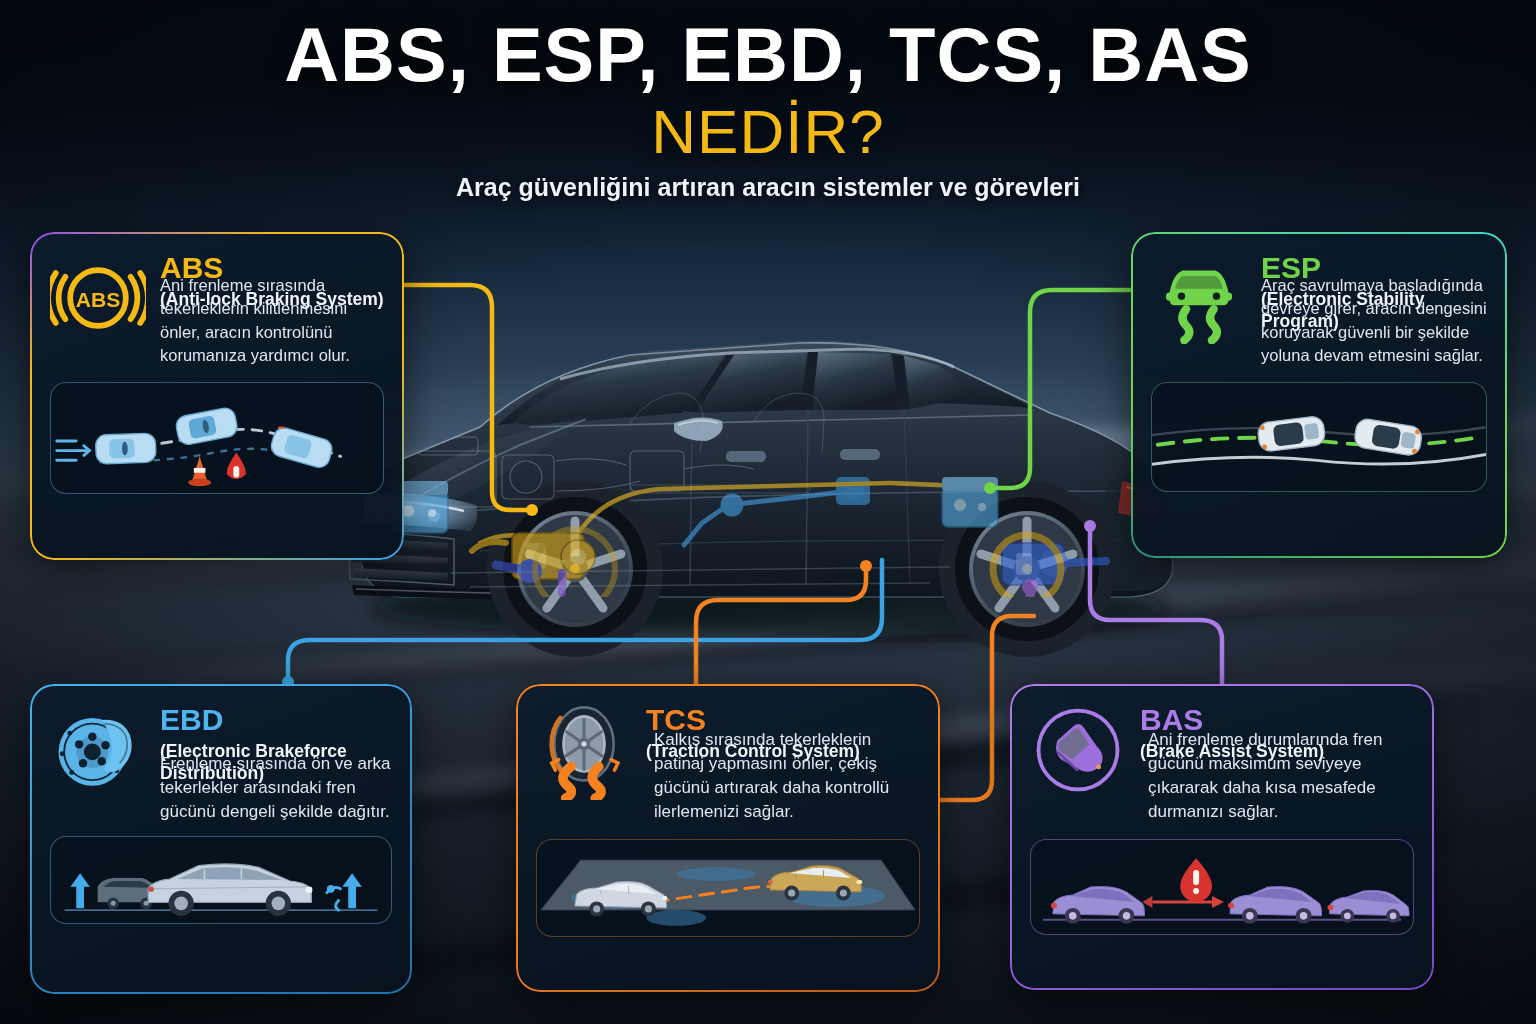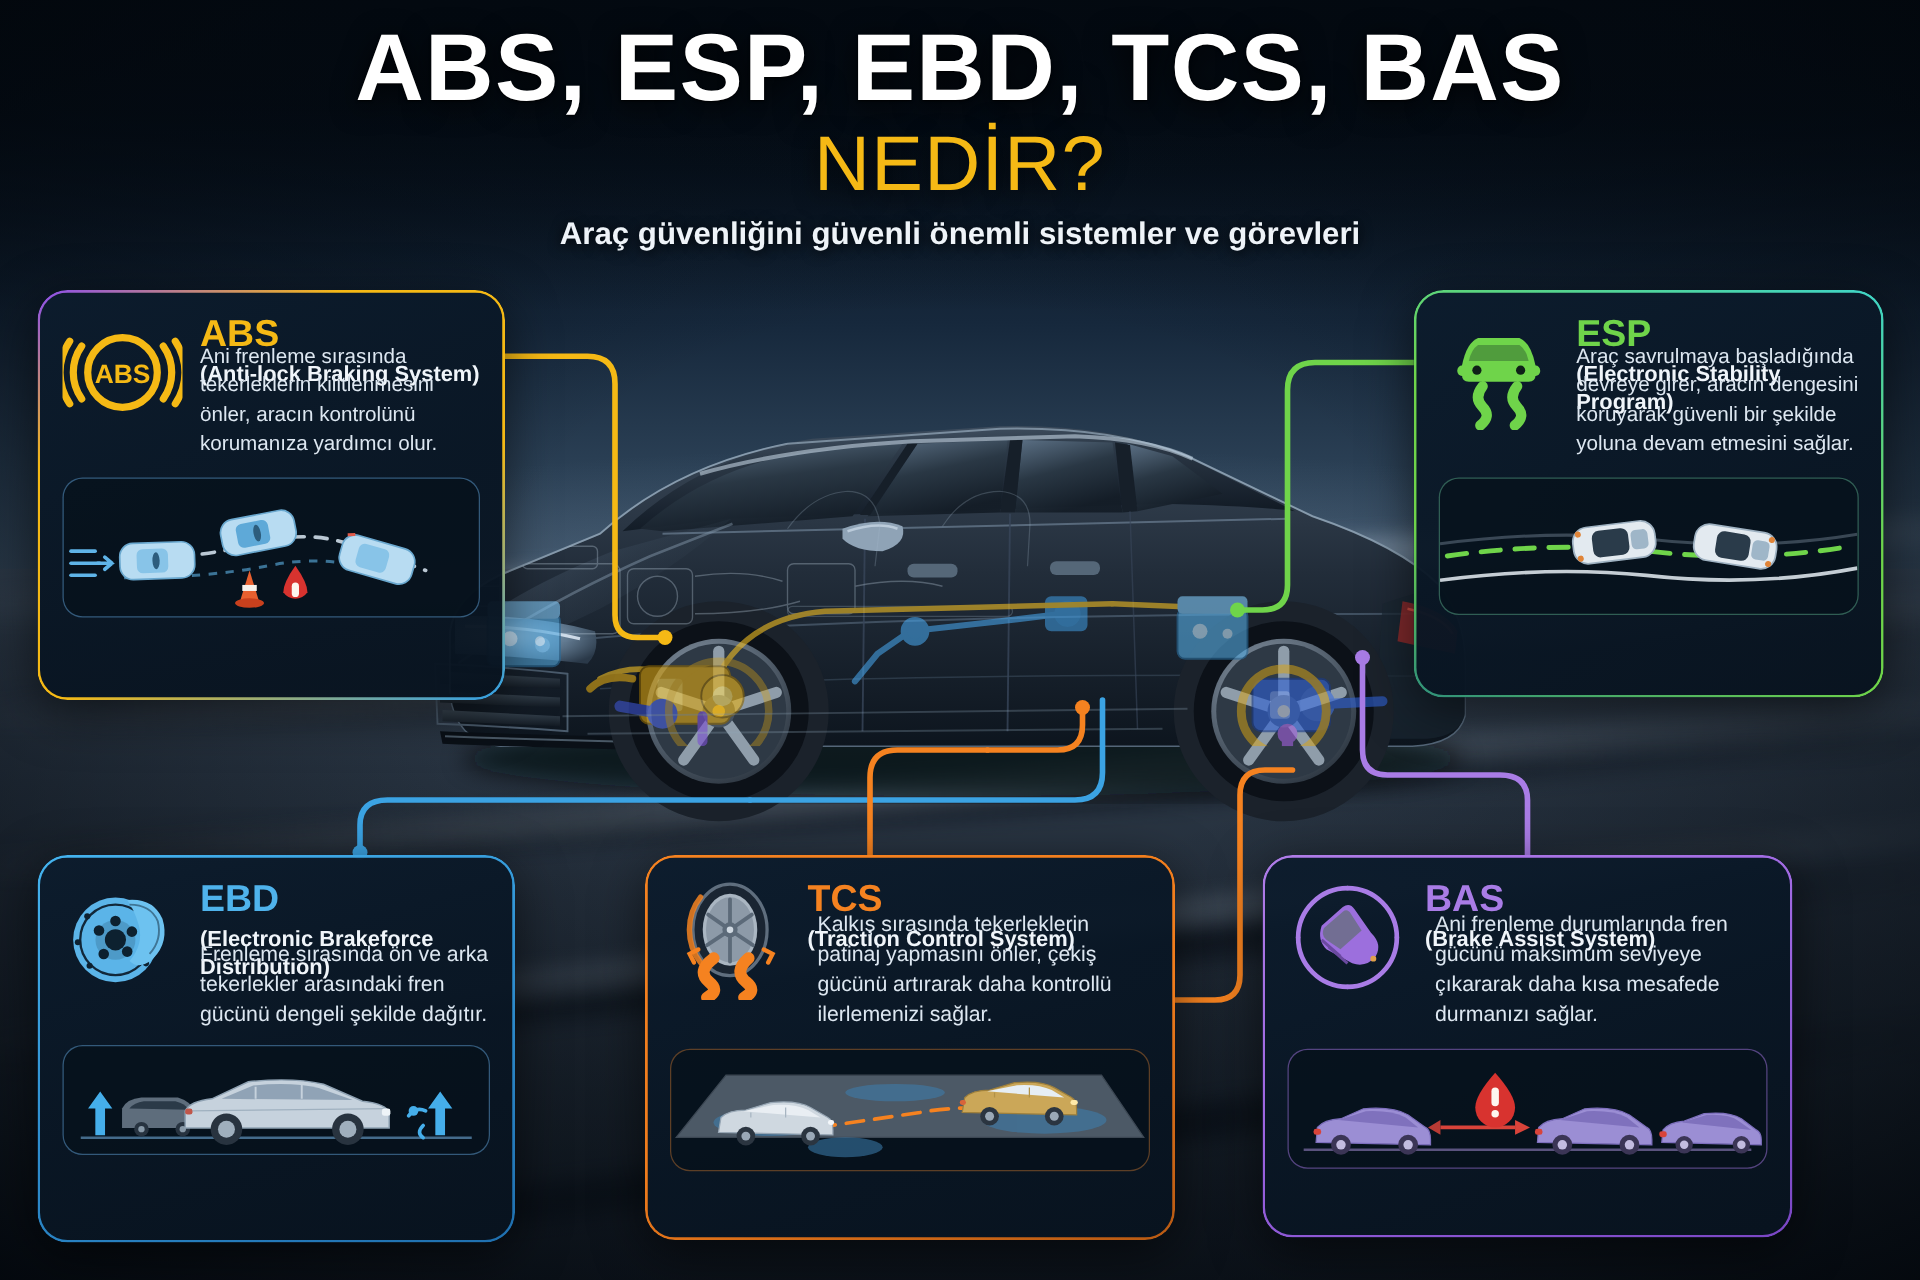--- a/index.html
+++ b/index.html
@@ -710,16 +710,16 @@
             <circle cx="68" cy="28" r="3.4" fill="#c3bce0"></circle>
           <rect x="2" y="17" width="6" height="5" rx="2" fill="#d8433a"></rect>
         </g>
       </svg>
     </div>
   </div>
 
   <div class="title-wrap">
     <div class="title-main">ABS, ESP, EBD, TCS, BAS</div>
     <div class="title-sub2">NEDİR?</div>
-    <div class="title-tag">Araç güvenliğini güvenli önemli sistemler ve görevleri</div>
+    <div class="title-tag">Araç güvenliğini artıran aracın sistemler ve görevleri</div>
   </div>
 
 </div>
 
 </body></html>

